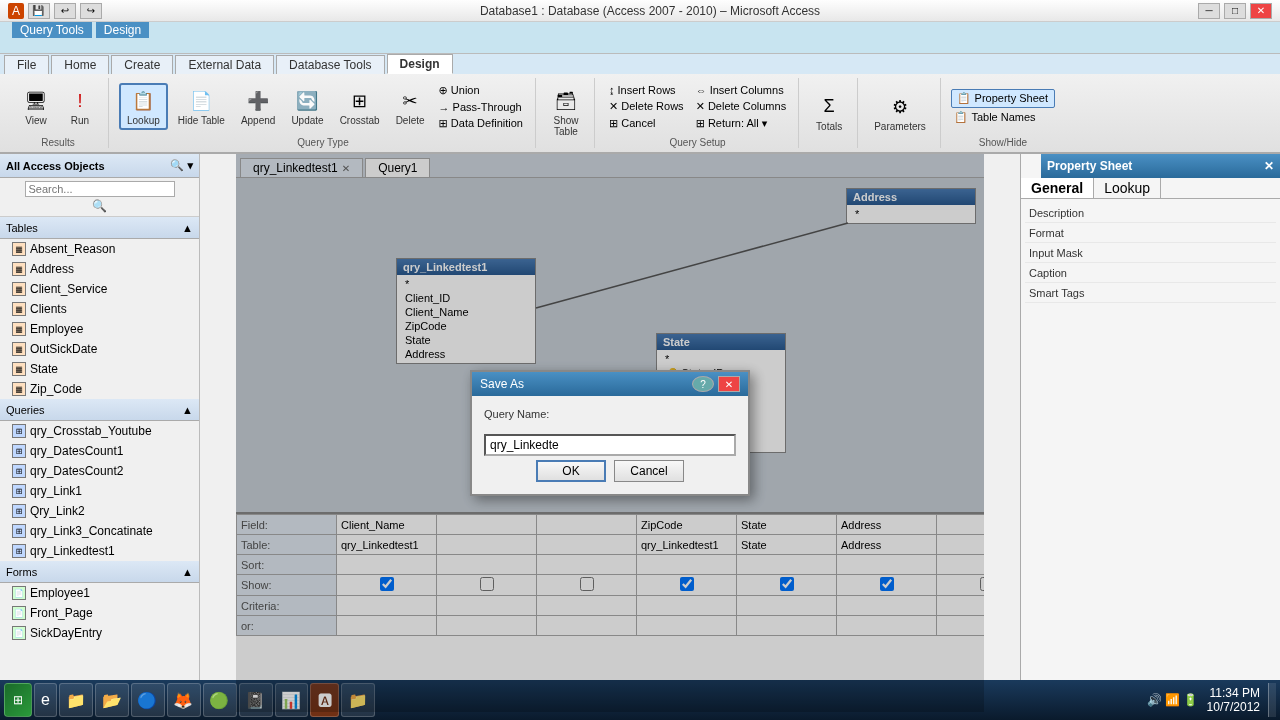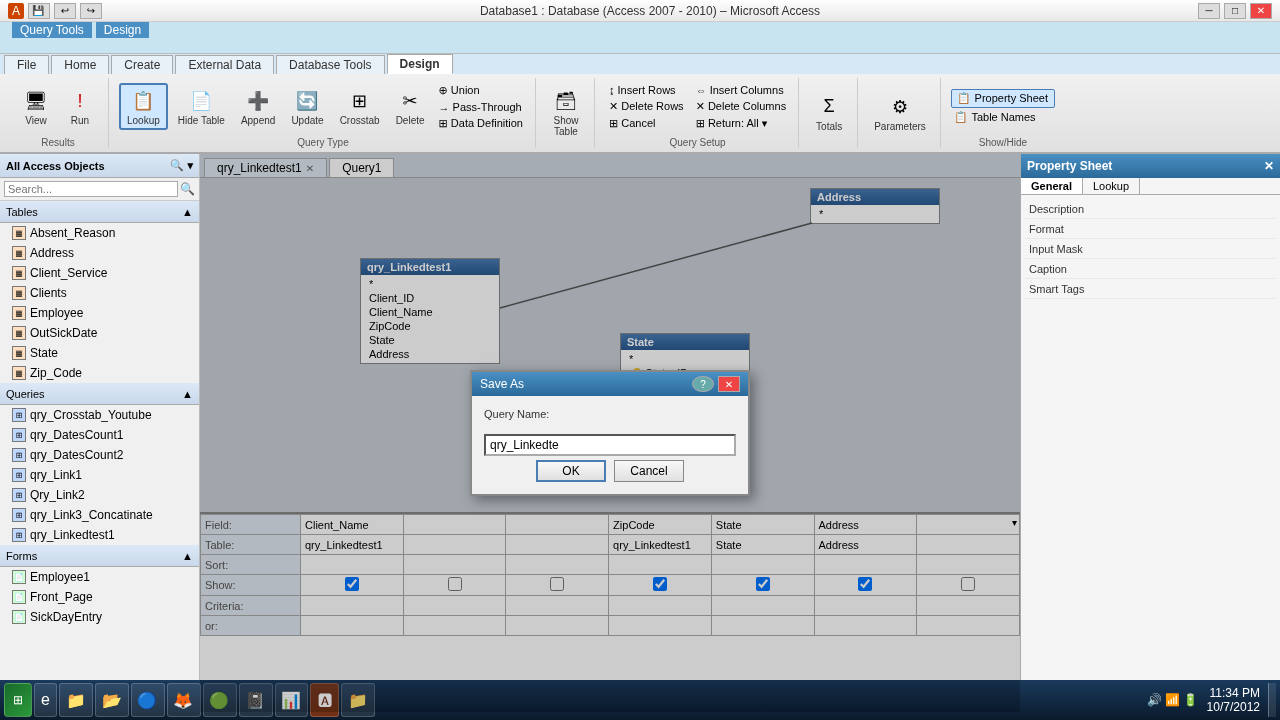--- a/index.html
+++ b/index.html
@@ -132,20 +132,21 @@
       padding: 0 6px;
       border-bottom: 1px solid #aaa;
     }
     #nav-header span { font-size: 11px; font-weight: bold; }
     #nav-search {
       display: flex;
       align-items: center;
       padding: 3px 4px;
       gap: 2px;
       border-bottom: 1px solid #ccc;
+      flex-direction: column;
     }
     #nav-search input {
       flex: 1;
       border: 1px solid #aaa;
       padding: 1px 3px;
       font-size: 11px;
     }
     .nav-section-header {
       height: 22px;
       background: linear-gradient(to bottom, #dce8f5, #c8d8eb);
@@ -275,35 +276,36 @@
     #prop-sheet-title {
       height: 24px;
       background: linear-gradient(to bottom, #4a90c4, #2a6a9a);
       color: white;
       display: flex;
       align-items: center;
       justify-content: space-between;
       padding: 0 6px;
       font-size: 12px;
       font-weight: bold;
+      margin-left: 20px;
     }
     #prop-sheet-sel-type {
       padding: 4px 6px;
       font-size: 11px;
       color: #333;
       border-bottom: 1px solid #ccc;
     }
     #prop-sheet-tabs {
       display: flex;
       border-bottom: 1px solid #aaa;
     }
     .prop-tab {
       padding: 2px 10px;
       cursor: pointer;
-      font-size: 11px;
+      font-size: 14px;
       border-right: 1px solid #aaa;
     }
     .prop-tab.active { background: white; font-weight: bold; }
     #prop-fields { padding: 4px; }
     .prop-row {
       display: flex;
       align-items: center;
       border-bottom: 1px solid #e8e8e8;
       height: 20px;
     }
@@ -551,21 +553,21 @@
         <div class="ribbon-col">
           <div class="ribbon-btn-small" style="background:#d0e8ff; padding:2px 6px; border:1px solid #4a7cb5; border-radius:2px;">📋 Property Sheet</div>
           <div class="ribbon-btn-small">📋 Table Names</div>
         </div>
       </div>
       <div class="ribbon-group-label">Show/Hide</div>
     </div>
   </div>
 </div>
 
-<div id="main-area" style="display:flex; height:558px;">
+<div id="main-area" style="display:flex; height:558px;gap:36px;">
 
   <div id="nav-pane">
     <div id="nav-header">
       <span>All Access Objects</span>
       <div style="display:flex;gap:3px;">
         <span style="cursor:pointer;">🔍</span>
         <span style="cursor:pointer;">▾</span>
       </div>
     </div>
     <div id="nav-search">

